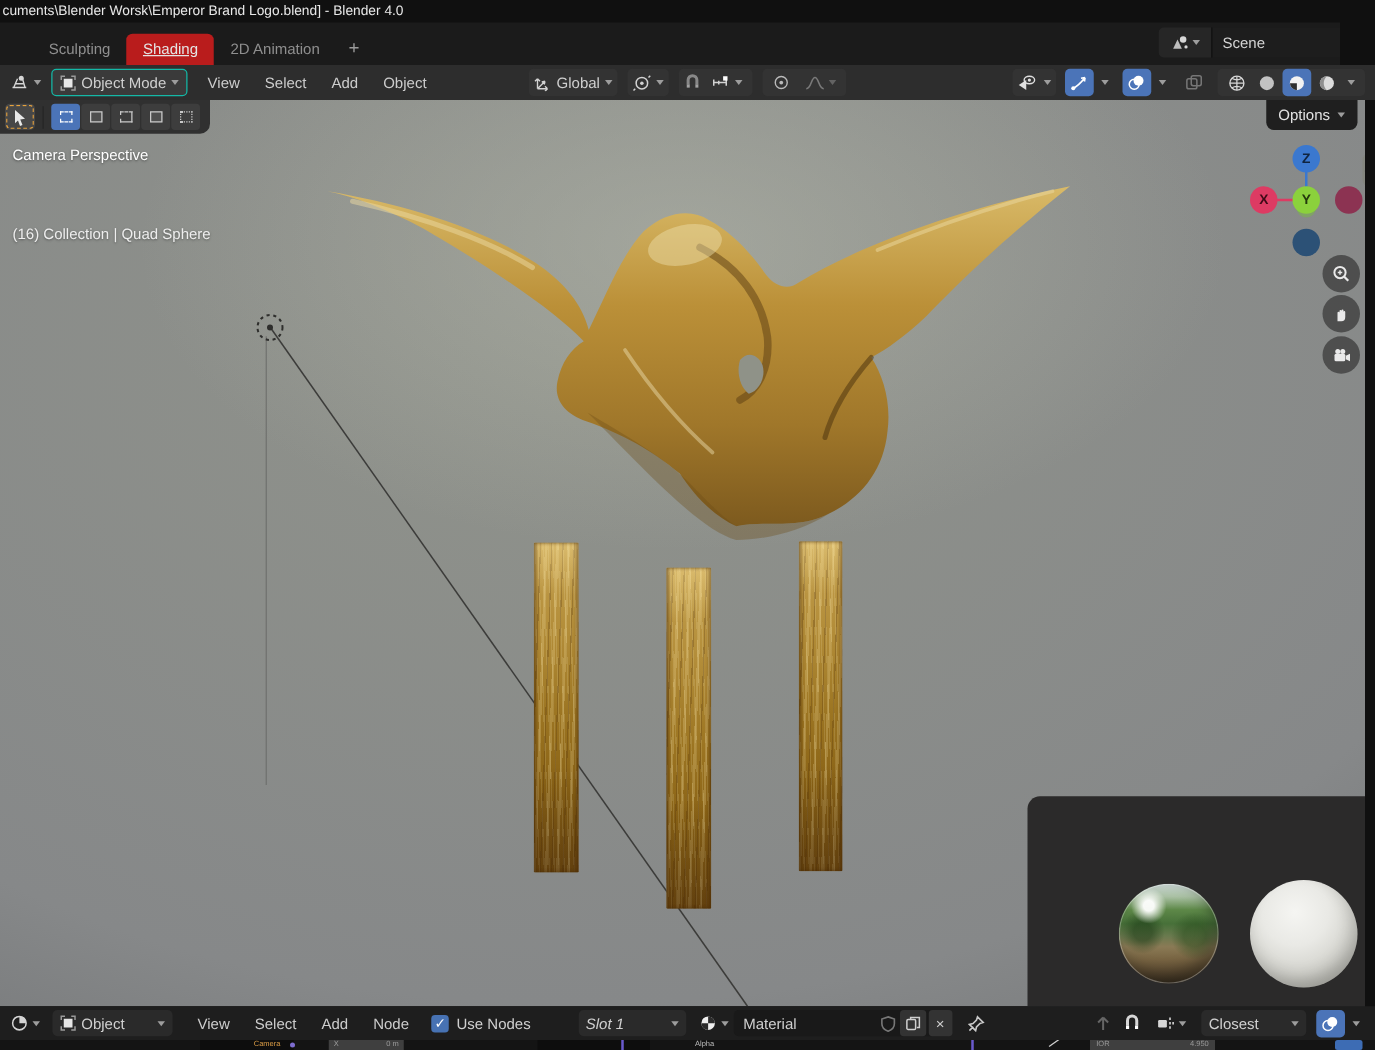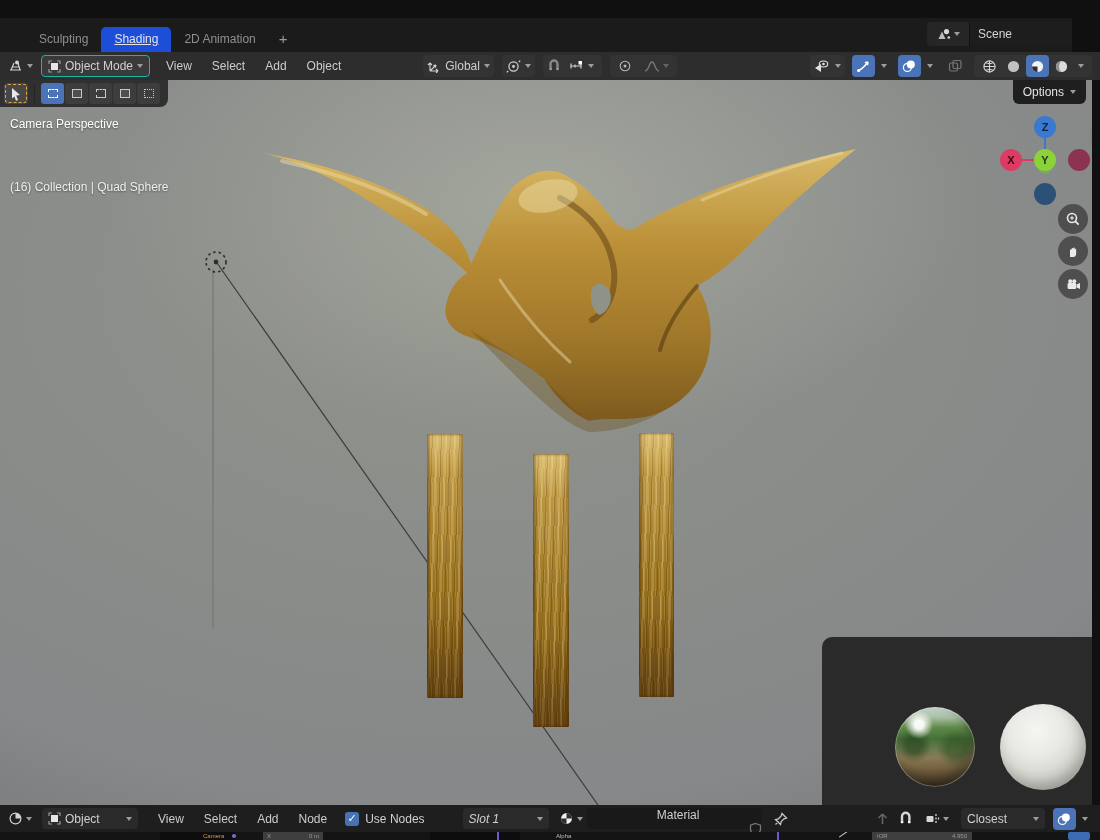--- a/index.html
+++ b/index.html
@@ -9,21 +9,21 @@
   #stage { position:relative; width:1100px; height:840px; }
 
   
   #titlebar { left:0; top:0; width:1100px; height:18px; background:#101010; color:#e8e8e8;
     font-size:11px; line-height:18px; padding-left:2px; white-space:nowrap; }
 
   
   #tabbar { left:0; top:18px; width:1072px; height:34px; background:#1b1b1b; }
   .tabs { position:absolute; left:26px; bottom:0; display:flex; align-items:flex-end; }
   .wtab { font-size:12px; color:#8f8f8f; padding:5px 13px 6px; border-radius:5px 5px 0 0; cursor:default; }
-  .wtab.active { background:#1d4ed8; color:#e4e4e4;text-decoration:underline; }
+  .wtab.active { background:#b91c1c; color:#e4e4e4;text-decoration:underline; }
   .addtab { font-size:15px; color:#9a9a9a; padding:3px 10px 5px; }
   .scenebox { position:absolute; right:0; top:4px; display:flex; height:24px; }
   .scene-iconbtn { background:#262626; border-radius:4px 0 0 4px; width:42px; display:flex; align-items:center; justify-content:center; gap:3px; }
   .scene-field { background:#1d1d1d; width:103px; color:#d4d4d4; font-size:12px; display:flex; align-items:center; padding-left:8px; border-left:1px solid #101010; }
 
   
   #vheader { left:0; top:52px; width:1100px; height:28px; background:#2d2d2d; display:flex; align-items:center; font-size:12px; color:#cfcfcf; }
   .hbtn { display:flex; align-items:center; gap:4px; background:#3a3a3a; border:1px solid #14b8a6; border-radius:4px; height:22px; padding:0 6px; }
   .menu { padding:0 10px; color:#cccccc; }
   .grp { display:flex; align-items:center; background:#333333; border-radius:4px; height:22px; padding:0 4px; gap:4px; }
@@ -97,20 +97,23 @@
   .mini { position:absolute; font-size:6px; color:#9a9a9a; line-height:8px; }
 
   .icwrap { display:inline-flex; align-items:center; justify-content:center; }
   svg { display:block; }
 </style>
 </head>
 <body>
 
 <div id="stage">
 
+  <div id="titlebar" class="abs">
+    <span>cuments\Blender Worsk\Emperor Brand Logo.blend] - Blender 4.0</span>
+  </div>
 
   <div id="tabbar" class="abs">
     <div class="tabs">
       <div class="wtab">Sculpting</div>
       <div class="wtab active">Shading</div>
       <div class="wtab">2D Animation</div>
       <div class="addtab">+</div>
     </div>
     <div class="scenebox">
       <div class="scene-iconbtn">
@@ -447,21 +450,21 @@
     </div>
     <div class="seg" style="margin-left:6px">
       <span class="icwrap">
         <svg width="15" height="15" viewBox="0 0 15 15">
             <circle cx="7.5" cy="7.5" r="5.4" fill="#f0f0f0"></circle>
             <path d="M7.5 2.1 A5.4 5.4 0 0 1 12.9 7.5 L7.5 7.5 Z M7.5 7.5 L7.5 12.9 A5.4 5.4 0 0 1 2.1 7.5 Z" fill="#2c2c2c"></path>
           </svg>
       </span>
       <span class="caret"></span>
     </div>
-    <div class="field" style="width:175px; padding-left:8px;flex-direction:column;">
+    <div class="field" style="width:175px; padding-left:8px;">
       <span>Material</span>
       <span class="icwrap ghost" style="margin-left:auto">
         <svg width="13" height="14" viewBox="0 0 13 14">
             <path d="M6.5 1.5 L11.5 3.2 V7 c0 3-2.2 5-5 6 c-2.8-1-5-3-5-6 V3.2 Z" fill="none" stroke="#777" stroke-width="1.3"></path>
           </svg>
       </span>
       <span class="icwrap" style="background:#333; border-radius:3px; height:21px; padding:0 4px; margin-left:3px;">
         <svg width="13" height="13" viewBox="0 0 13 13">
             <rect x="1.5" y="3.5" width="7" height="8" rx="1" fill="none" stroke="#d0d0d0" stroke-width="1.2"></rect>
             <path d="M4.5 3.5 V2 h7 v8 h-2" fill="none" stroke="#d0d0d0" stroke-width="1.2"></path>

